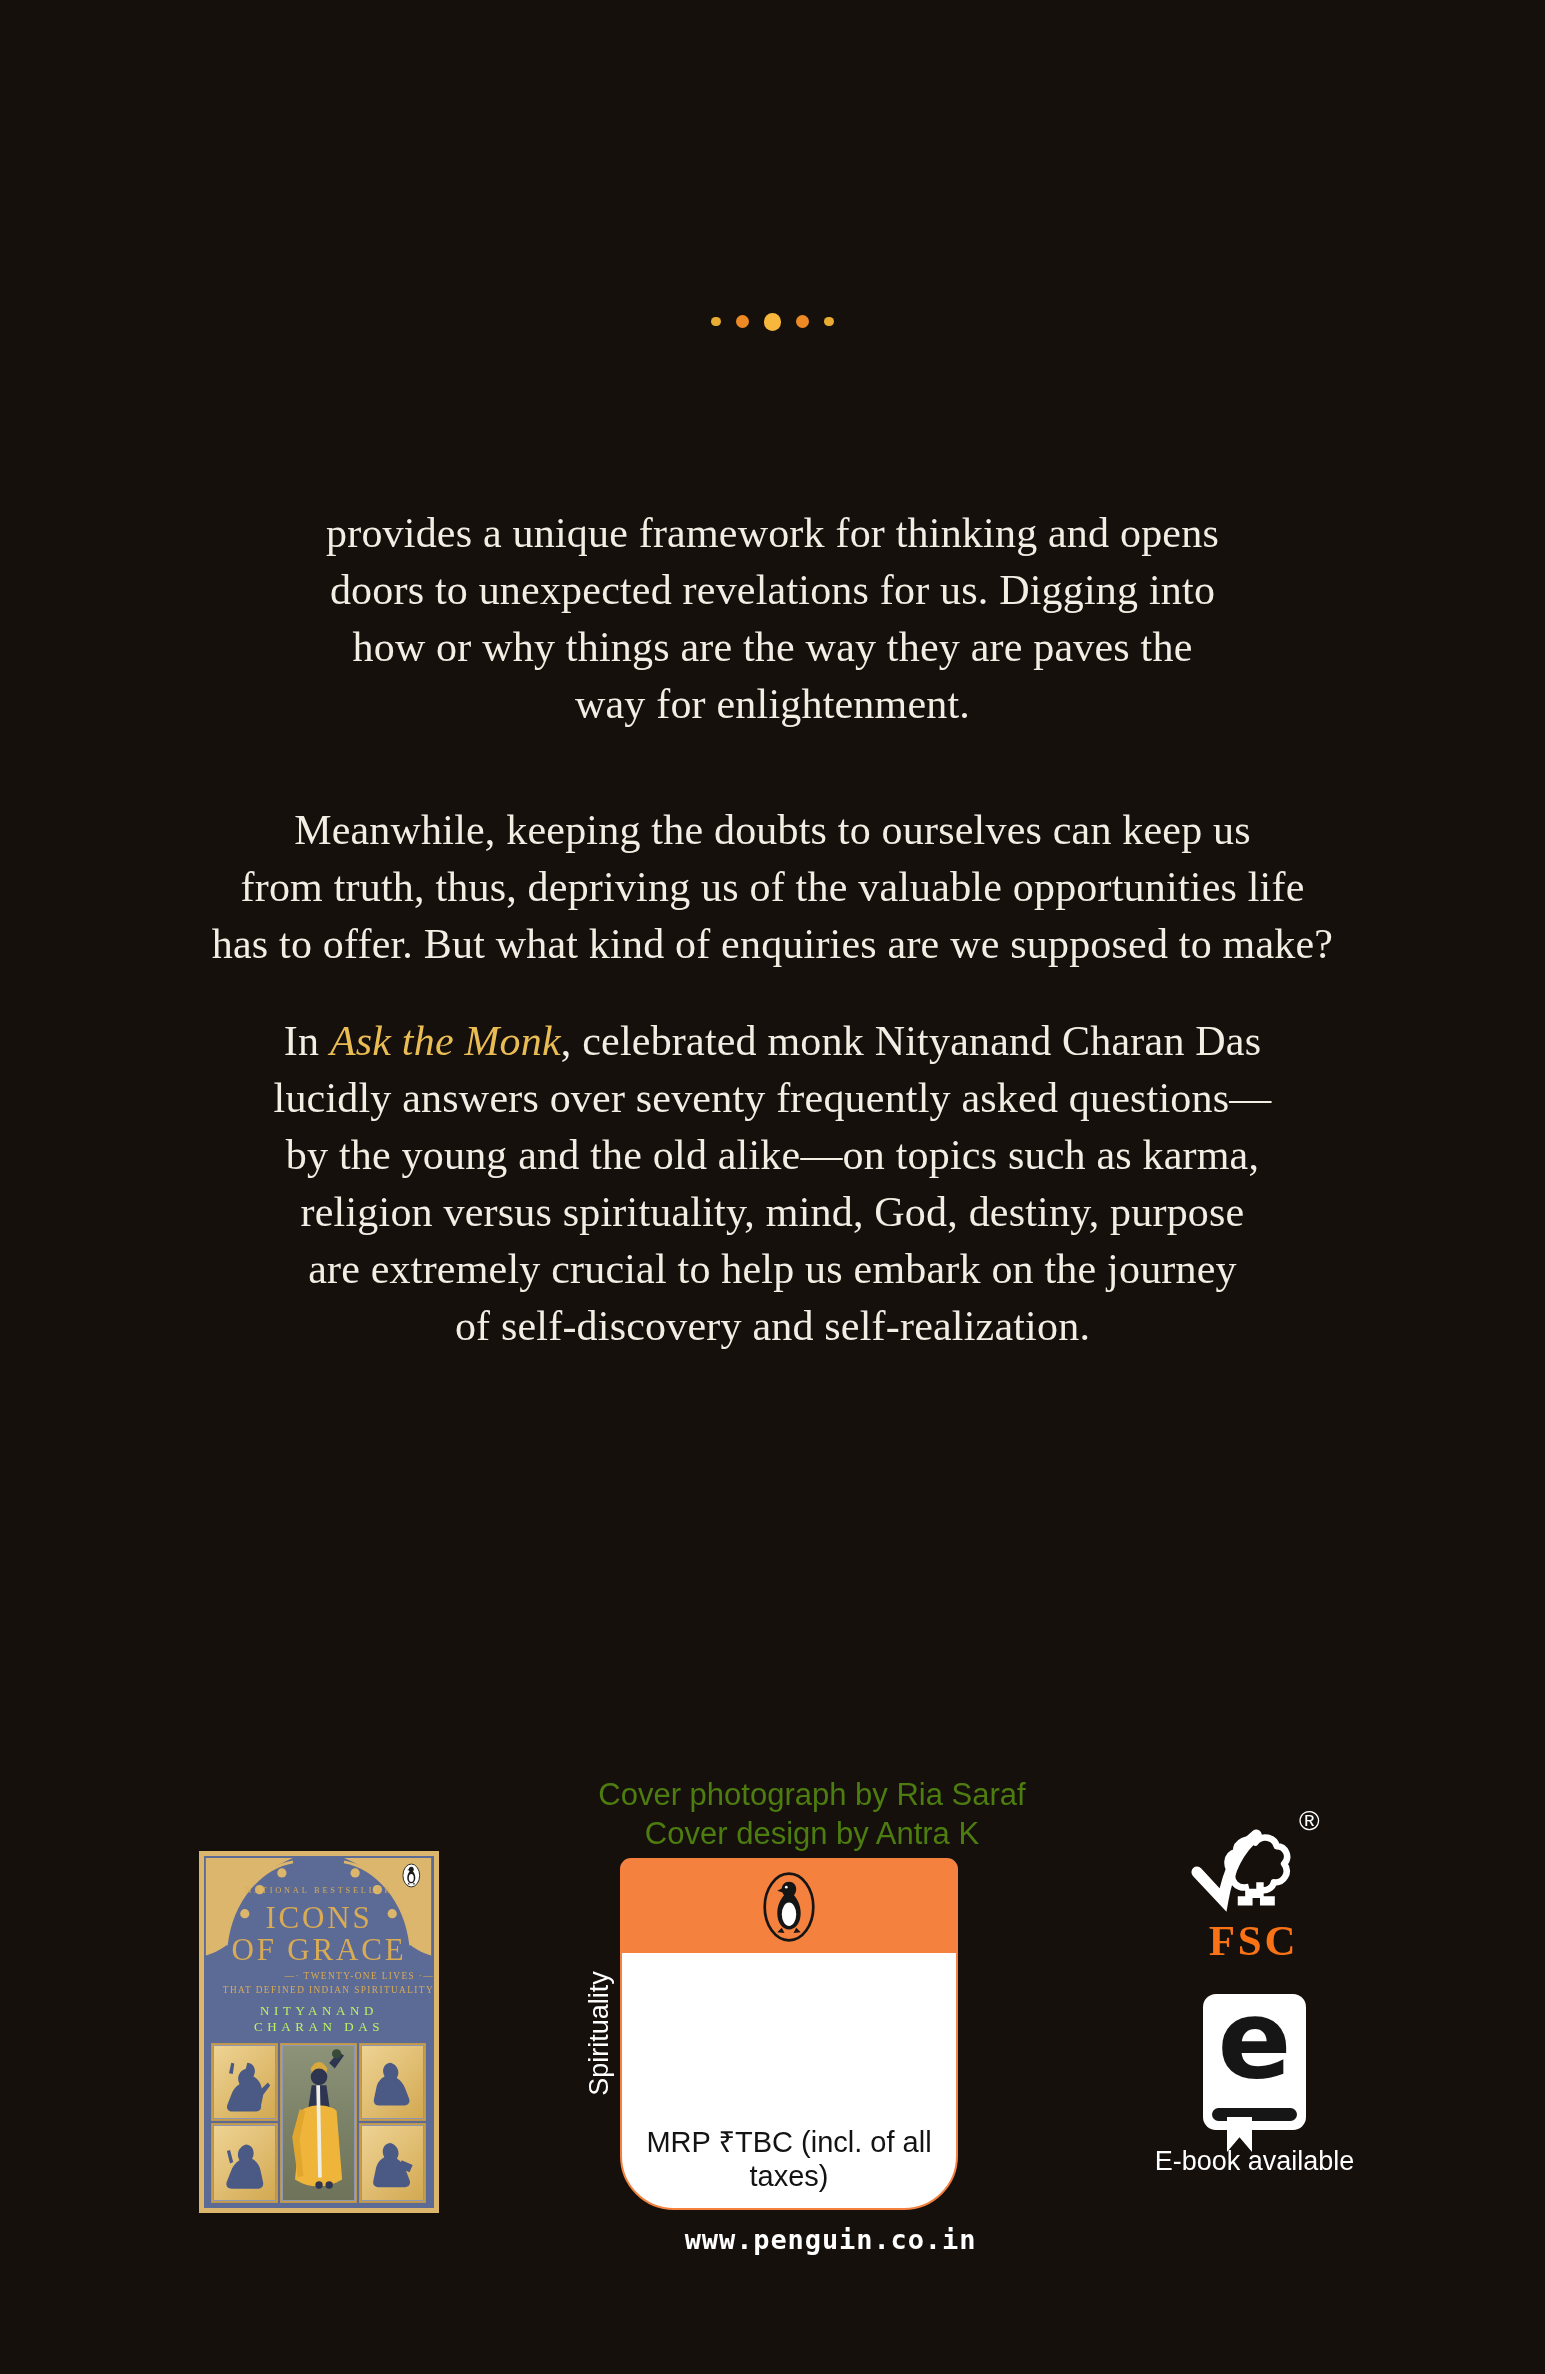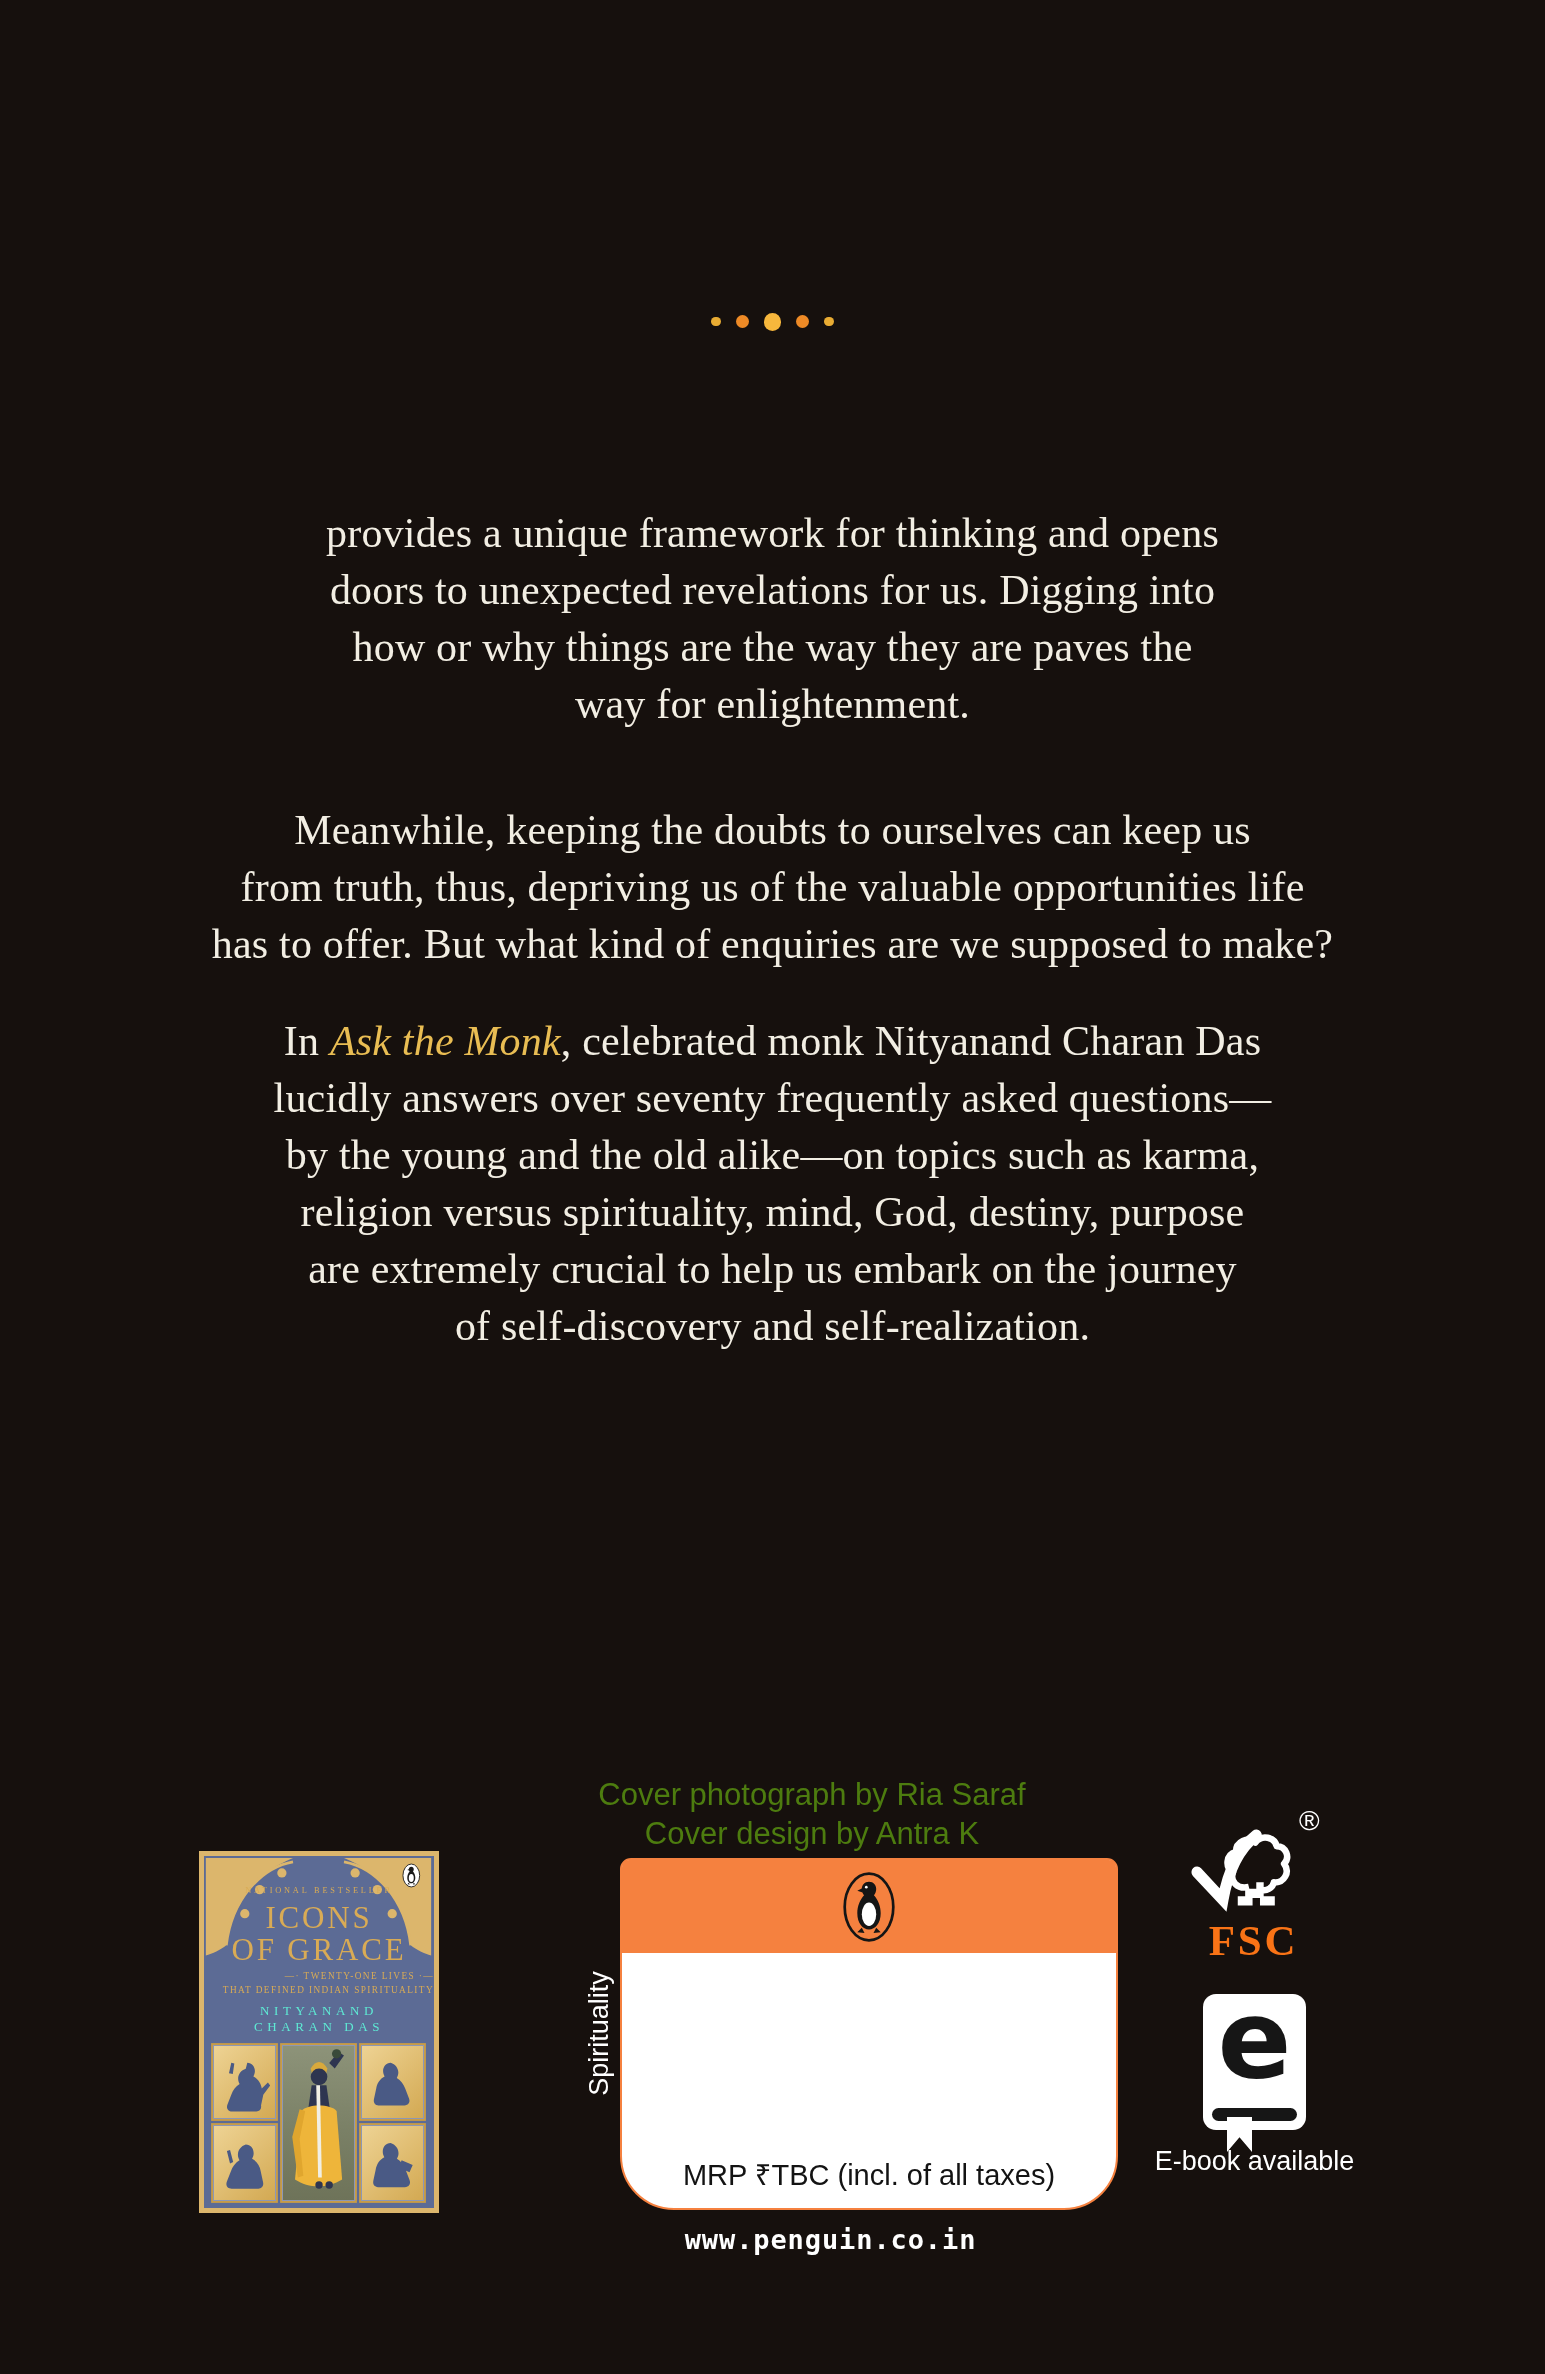--- a/index.html
+++ b/index.html
@@ -68,21 +68,21 @@
   .ob-title2{top:78px;}
   .ob-sub{
     position:absolute;left:0;width:100%;text-align:right;
     color:#d9ab55;font-size:9.3px;letter-spacing:1.4px;
     font-family:"Liberation Serif",serif;
   }
   .ob-sub1{top:115px;}
   .ob-sub2{top:129px;}
   .ob-author{
     position:absolute;left:0;width:100%;text-align:center;
-    color:#5eead4;font-size:13px;letter-spacing:4.6px;
+    color:#bef264;font-size:13px;letter-spacing:4.6px;
     font-family:"Liberation Serif",serif;
   }
   .ob-author1{top:147px;}
   .ob-author2{top:163px;}
   .ob-panel{
     position:absolute;
     background:linear-gradient(135deg,#eed394 0%,#d3a952 100%);
     border:1.9px solid #8d97b5;
     box-shadow:0 0 0 1.9px #c79c48;
   }
@@ -92,21 +92,21 @@
   .ob-p-br{left:157px;top:269px;width:63px;height:76px;}
   .ob-p-center{
     left:78px;top:189px;width:73px;height:156px;
     background:linear-gradient(180deg,#8d9379 0%,#7a8066 55%,#6e7359 100%);
   }
   .ob-sil{display:block;margin:5.6px auto 0;}
   .flipx{transform:scaleX(-1);}
 
   
   .price-box{
-    position:absolute;left:620px;top:1858px;width:498px;height:352px;
+    position:absolute;left:620px;top:1858px;width:338px;height:352px;
     background:#ffffff;
     border:2.8px solid var(--penguin-orange);
     border-radius:11px 11px 54px 54px;
   }
   .pb-strip{
     position:absolute;top:0;left:0;right:0;height:93px;
     background:var(--penguin-orange);
     border-radius:7.4px 7.4px 0 0;
     display:flex;justify-content:center;align-items:center;
   }

